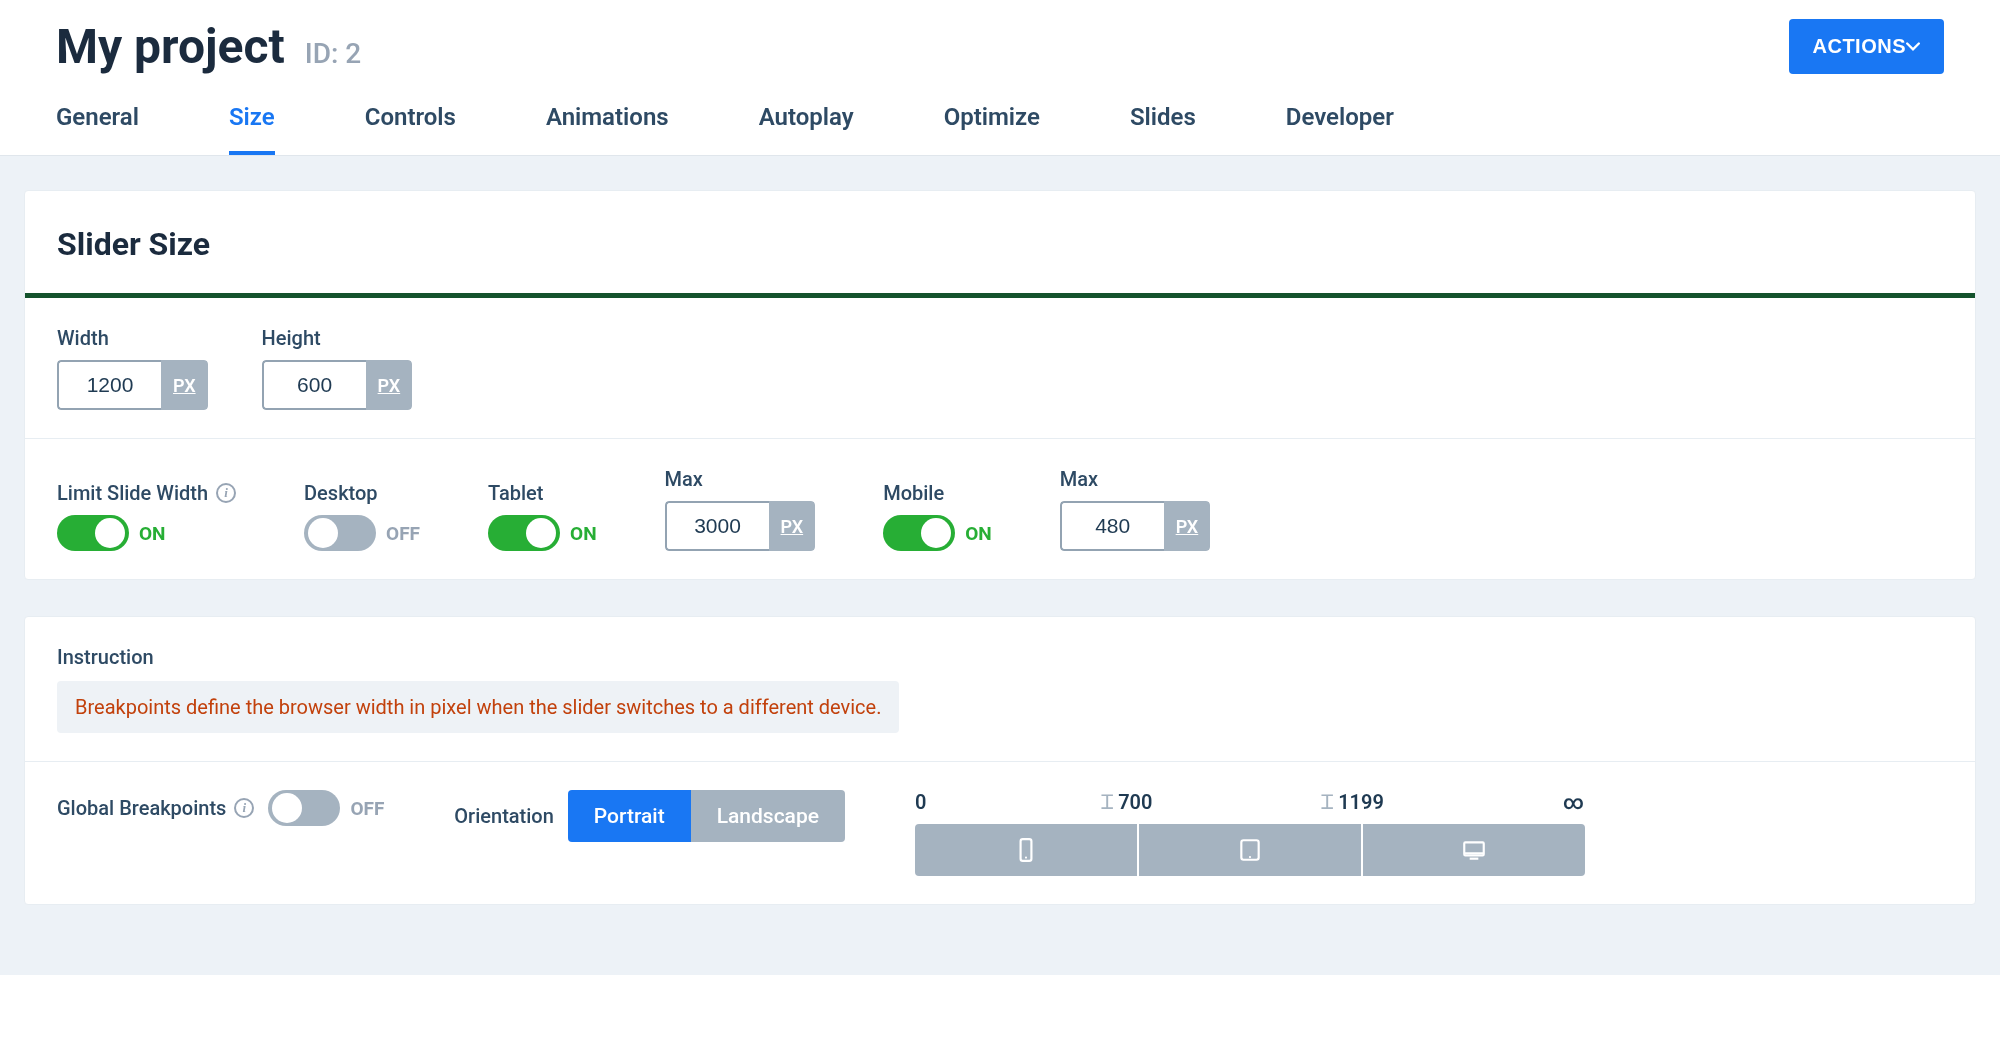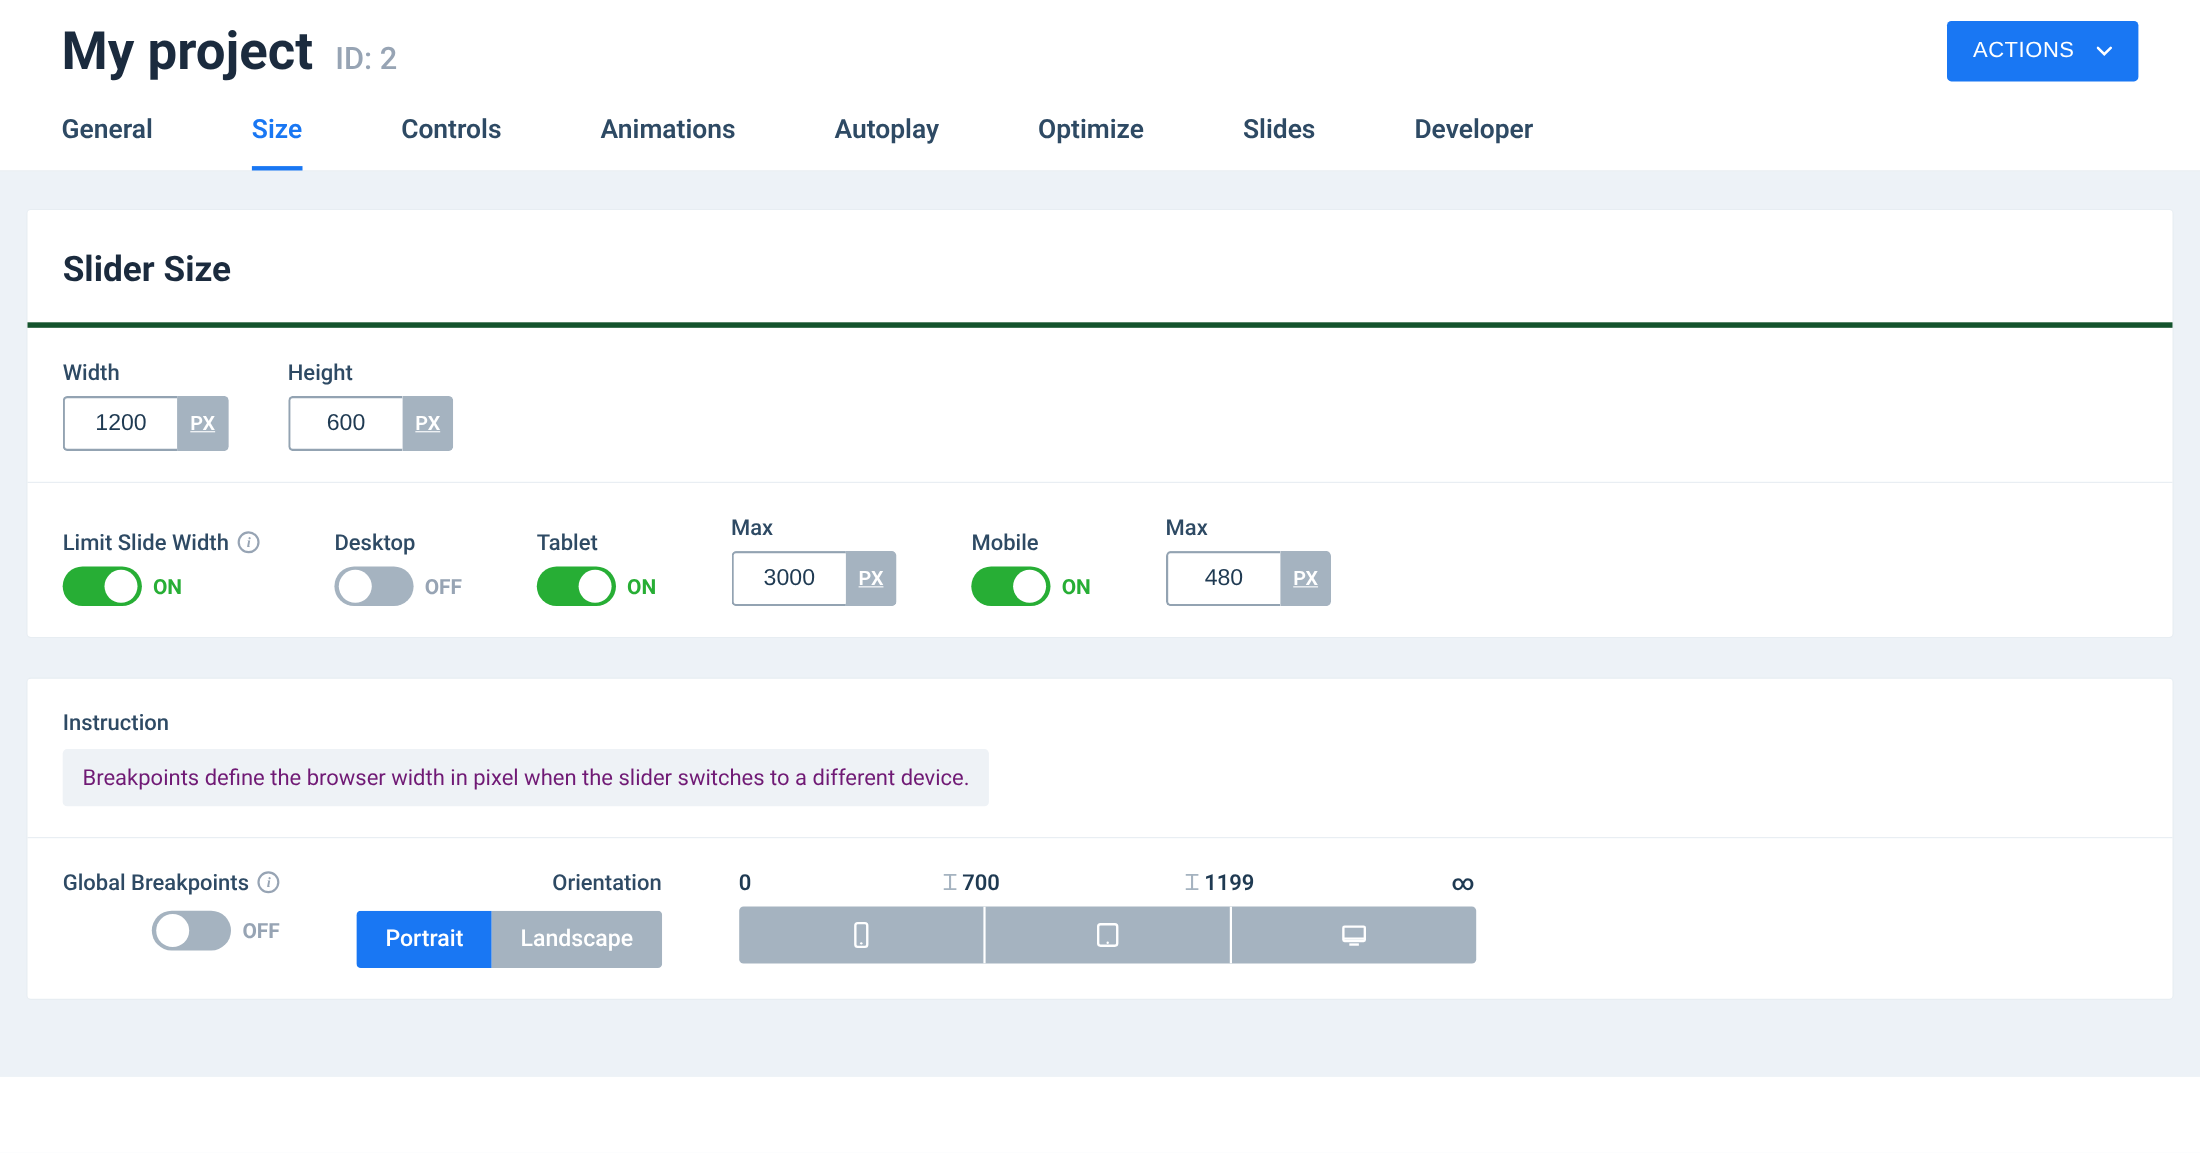--- a/index.html
+++ b/index.html
@@ -17,29 +17,29 @@
     justify-content: space-between;
     align-items: center;
     padding: 18px 56px 0 56px;
   }
   .title-wrap { display: flex; align-items: baseline; gap: 20px; }
   .project-title { font-size: 48px; font-weight: 700; color: #1b2b3e; }
   .project-id { font-size: 28px; font-weight: 500; color: #97a4b4; }
   .actions-btn {
     background: #1977f3;
     color: #fff;
-    font-weight: 400;
+    font-weight: 700;
     font-size: 20px;
     letter-spacing: 0.5px;
     border: none;
     border-radius: 4px;
     padding: 16px 24px;
     display: flex;
     align-items: center;
-    gap: 20px;
+    gap: 0;
     cursor: pointer;
   }
   .chev-down {
     width: 14px; height: 14px;
   }
 
   
   .tabs {
     display: flex;
     gap: 90px;
@@ -148,21 +148,21 @@
   }
   .toggle.on .knob { right: 4px; }
   .toggle.off .knob { left: 4px; }
   .toggle-label { font-size: 19px; font-weight: 700; }
   .toggle-row.on .toggle-label { color: #27ae35; }
   .toggle-row.off .toggle-label { color: #97a4b4; }
 
   
   .instruction-box {
     background: #eef2f6;
-    color: #701a75;
+    color: #c2410c;
     font-size: 20px;
     padding: 14px 18px;
     border-radius: 4px;
     display: inline-block;
   }
 
   
   .segmented {
     display: flex; border-radius: 4px; overflow: hidden; height: 52px;
   }
@@ -182,21 +182,21 @@
     display: flex; width: 670px; height: 52px; border-radius: 4px; overflow: hidden;
     background: #a5b3c0;
   }
   .bp-seg {
     flex: 1; display:flex; align-items:center; justify-content:center;
     border-right: 2px solid #fff;
   }
   .bp-seg:last-child { border-right: none; }
   .dev-icon { width: 26px; height: 26px; }
 
-  .col-stack { display:flex; flex-direction:column; gap:14px;align-items:flex-end; }
+  .col-stack { display:flex; flex-direction:row; gap:14px; }
 
 </style>
 </head>
 <body>
 
 <div class="page">
 
   <div class="header">
     <div class="title-wrap">
       <div class="project-title">My project</div>

